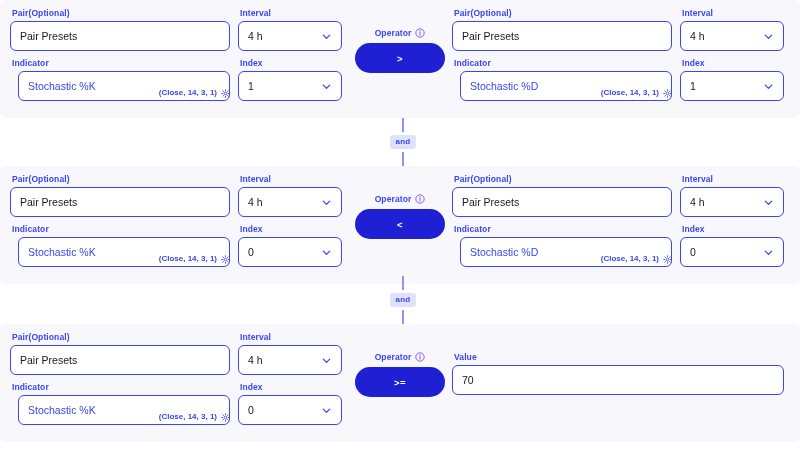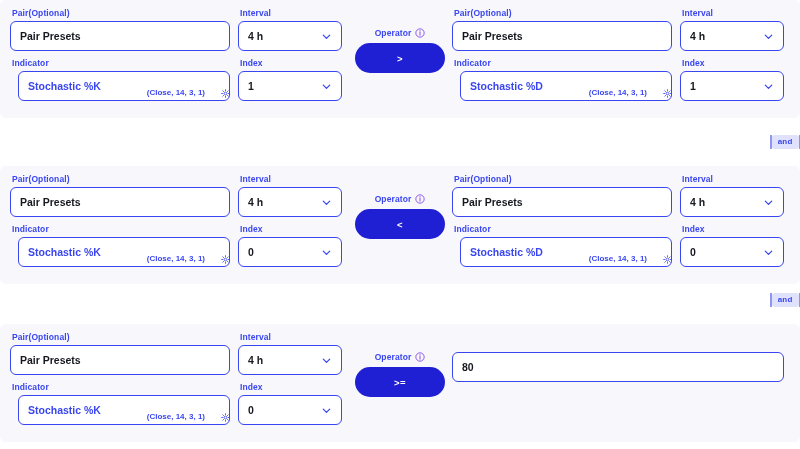--- a/index.html
+++ b/index.html
@@ -51,42 +51,41 @@
     border-radius: 6px;
     background: #ffffff;
     display: flex;
     align-items: center;
     padding: 0 9px;
     font-size: 10.5px;
     line-height: 1;
     color: #16181f;
     white-space: nowrap;
     overflow: hidden;
-    font-weight: bold;
   }
   .inp.blue-text { color: #3a46f0; margin-left: 8px; }
   .inp.select { justify-content: space-between; }
 
   .chev {
     width: 11px; height: 11px;
     flex: 0 0 auto;
     display: block;
   }
   .chev svg { display: block; }
 
   .row2wrap { margin-top: 7px; align-items: center; }
 
   
   .params {
     position: absolute;
     right: 0;
     top: 30px;
     display: flex;
     align-items: center;
-    gap: 16px;
+    gap: 4px;
     font-size: 8px;
     font-weight: 700;
     color: #3a46f0;
     line-height: 10px;
     white-space: nowrap;
   }
   .gear { width: 9px; height: 9px; display: block; }
   .gear svg { display: block; }
 
   
@@ -114,22 +113,22 @@
   }
 
   
   .value-group { position: absolute; top: 28px; left: 452px; width: 332px; }
 
   
   .and-conn {
     position: absolute;
     left: 6px; right: 0;
     height: 48px;
-    display: flex; 
-    align-items: center; justify-content: flex-end;
+    display: flex; flex-direction: column;
+    align-items: center; justify-content: space-between;
   }
   .and-conn.c1 { top: 118px; }
   .and-conn.c2 { top: 276px; }
   .and-line { width: 1.5px; height: 14px; background: #8e95f5; }
   .and-chip {
     background: #dfe1fd;
     color: #3a46f0;
     font-size: 8px;
     font-weight: 700;
     border-radius: 3px;
@@ -433,19 +432,20 @@
               <circle cx="6" cy="3.5" r=".75" fill="#7b3fe4"></circle>
               <path d="M6 5.3v3.3" stroke="#7b3fe4" stroke-width="1.1" stroke-linecap="round"></path>
             </svg>
           </span>
       </div>
       <div class="op-pill">&gt;=</div>
     </div>
 
     <div class="value-group">
       <div class="fld">
-        <div class="inp">80</div>
+        <span class="lbl">Value</span>
+        <div class="inp">70</div>
       </div>
     </div>
 
   </div>
 
 </div>
 
 </body></html>

